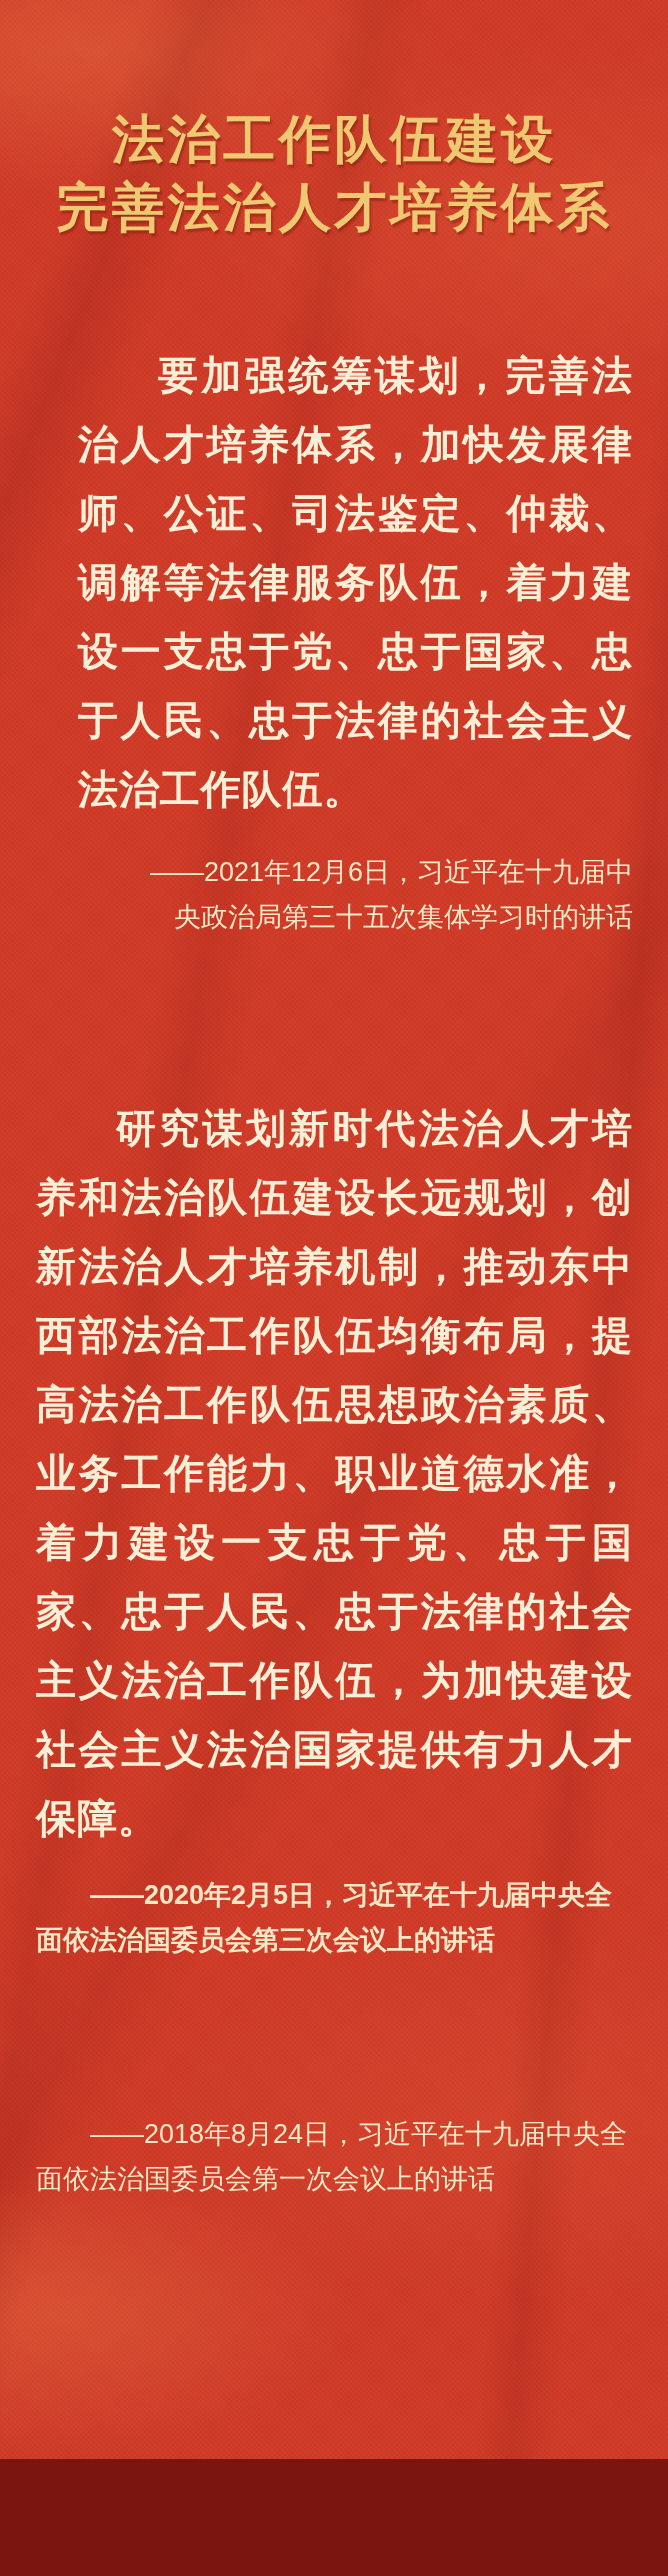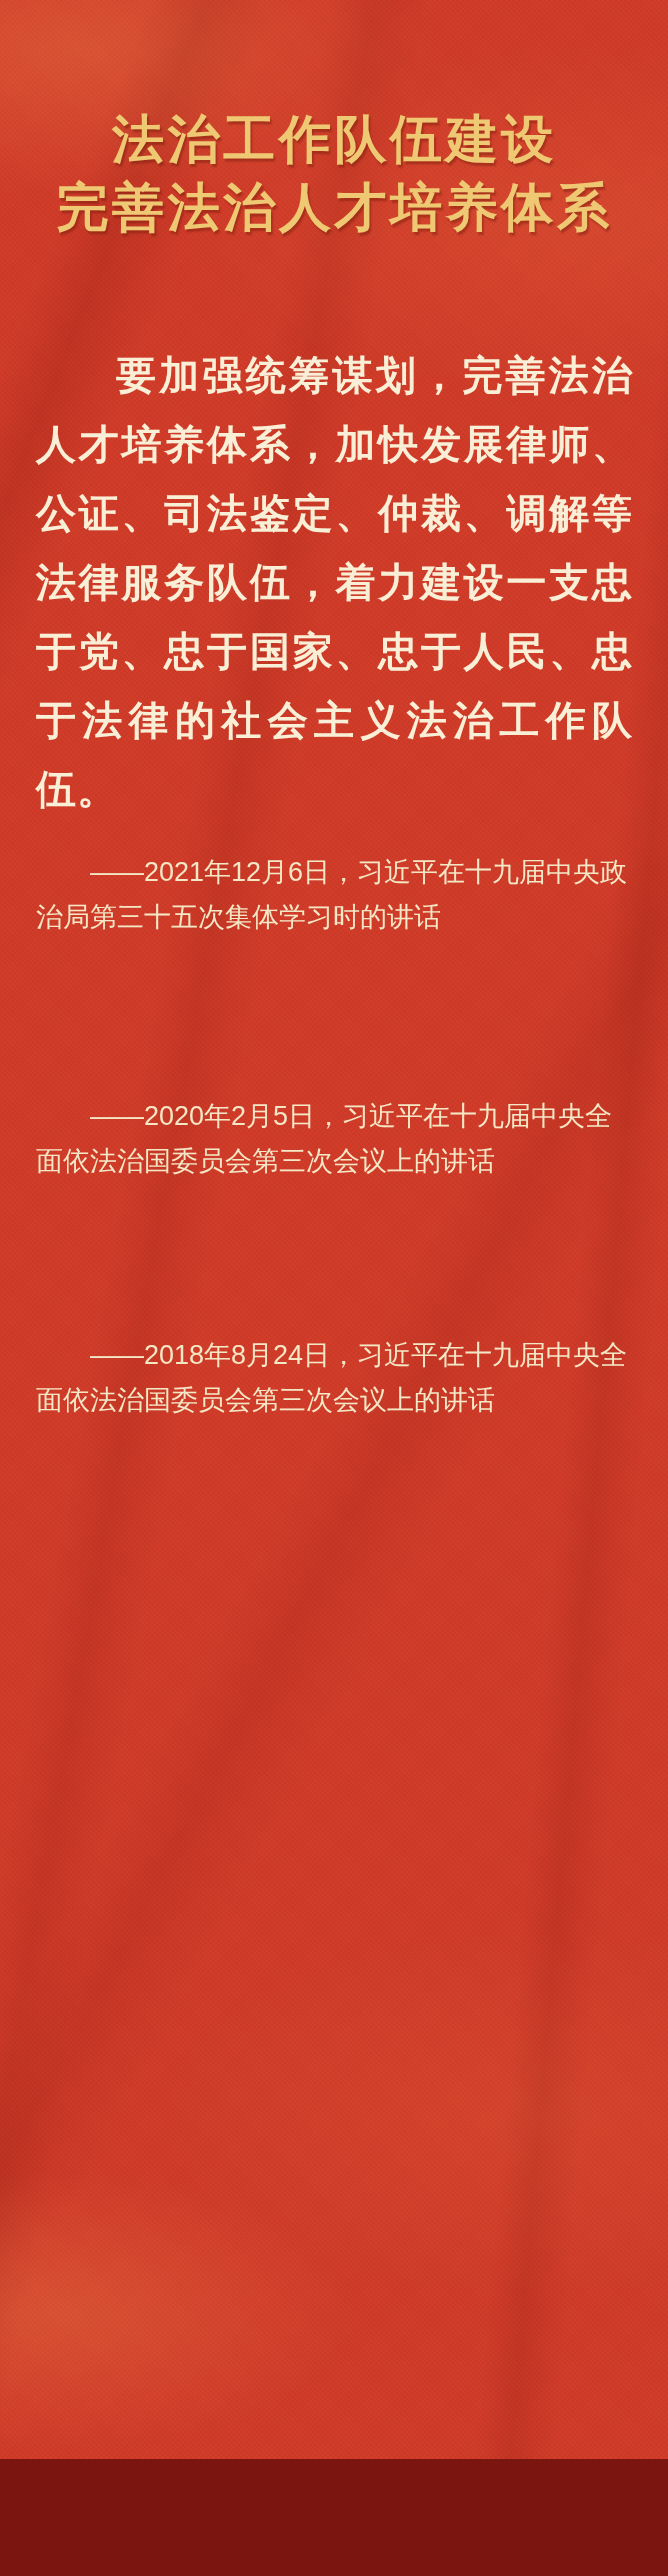--- a/index.html
+++ b/index.html
@@ -43,44 +43,45 @@
     text-indent:2em;
     letter-spacing:0.9px;
   }
   .quote-attr {
     margin:0; padding:0 36px;
     font-size:27px; line-height:45px; font-weight:normal;
     color:#f4e7c6;
     text-align:left;
     text-indent:2em;
   }
-  .q1 { margin-top:100px; }
-  .q1 .quote-attr { margin-top:26px; }
+  .q1 { margin-top:100px;margin-left:42px; }
+  .q1 .quote-attr { margin-top:26px;text-align:right; }
   .q2 { margin-top:154px; }
-  .q2 .quote-attr { margin-top:19.6px; }
+  .q2 .quote-attr { margin-top:19.6px;font-weight:bold; }
   .q3 { margin-top:149px; }
   .q3 .quote-attr { margin-top:34px; }
 </style>
 </head>
 <body>
 
 <div class="poster">
 
   <h1 class="title">
     <span>法治工作队伍建设</span>
     <span>完善法治人才培养体系</span>
   </h1>
 
   <section class="quote q1">
     <p class="quote-text">要加强统筹谋划，完善法治人才培养体系，加快发展律师、公证、司法鉴定、仲裁、调解等法律服务队伍，着力建设一支忠于党、忠于国家、忠于人民、忠于法律的社会主义法治工作队伍。</p>
     <p class="quote-attr">——2021年12月6日，习近平在十九届中央政治局第三十五次集体学习时的讲话</p>
   </section>
 
   <section class="quote q2">
+    <p class="quote-text">研究谋划新时代法治人才培养和法治队伍建设长远规划，创新法治人才培养机制，推动东中西部法治工作队伍均衡布局，提高法治工作队伍思想政治素质、业务工作能力、职业道德水准，着力建设一支忠于党、忠于国家、忠于人民、忠于法律的社会主义法治工作队伍，为加快建设社会主义法治国家提供有力人才保障。</p>
     <p class="quote-attr">——2020年2月5日，习近平在十九届中央全面依法治国委员会第三次会议上的讲话</p>
   </section>
 
   <section class="quote q3">
-    <p class="quote-attr">——2018年8月24日，习近平在十九届中央全面依法治国委员会第三次会议上的讲话</p>
+    <p class="quote-attr">——2018年8月24日，习近平在十九届中央全面依法治国委员会第一次会议上的讲话</p>
   </section>
 
 </div>
 
 
 </body></html>

